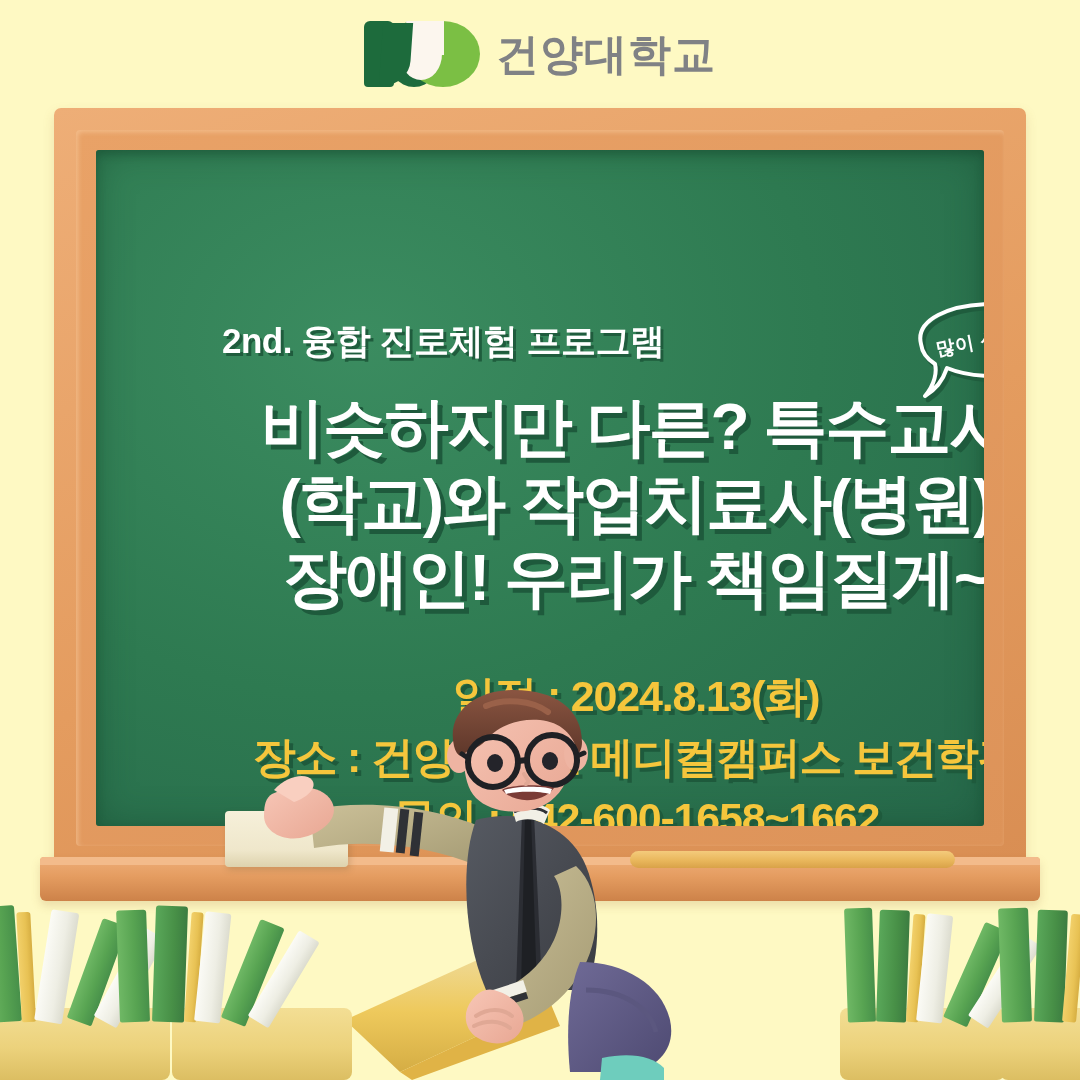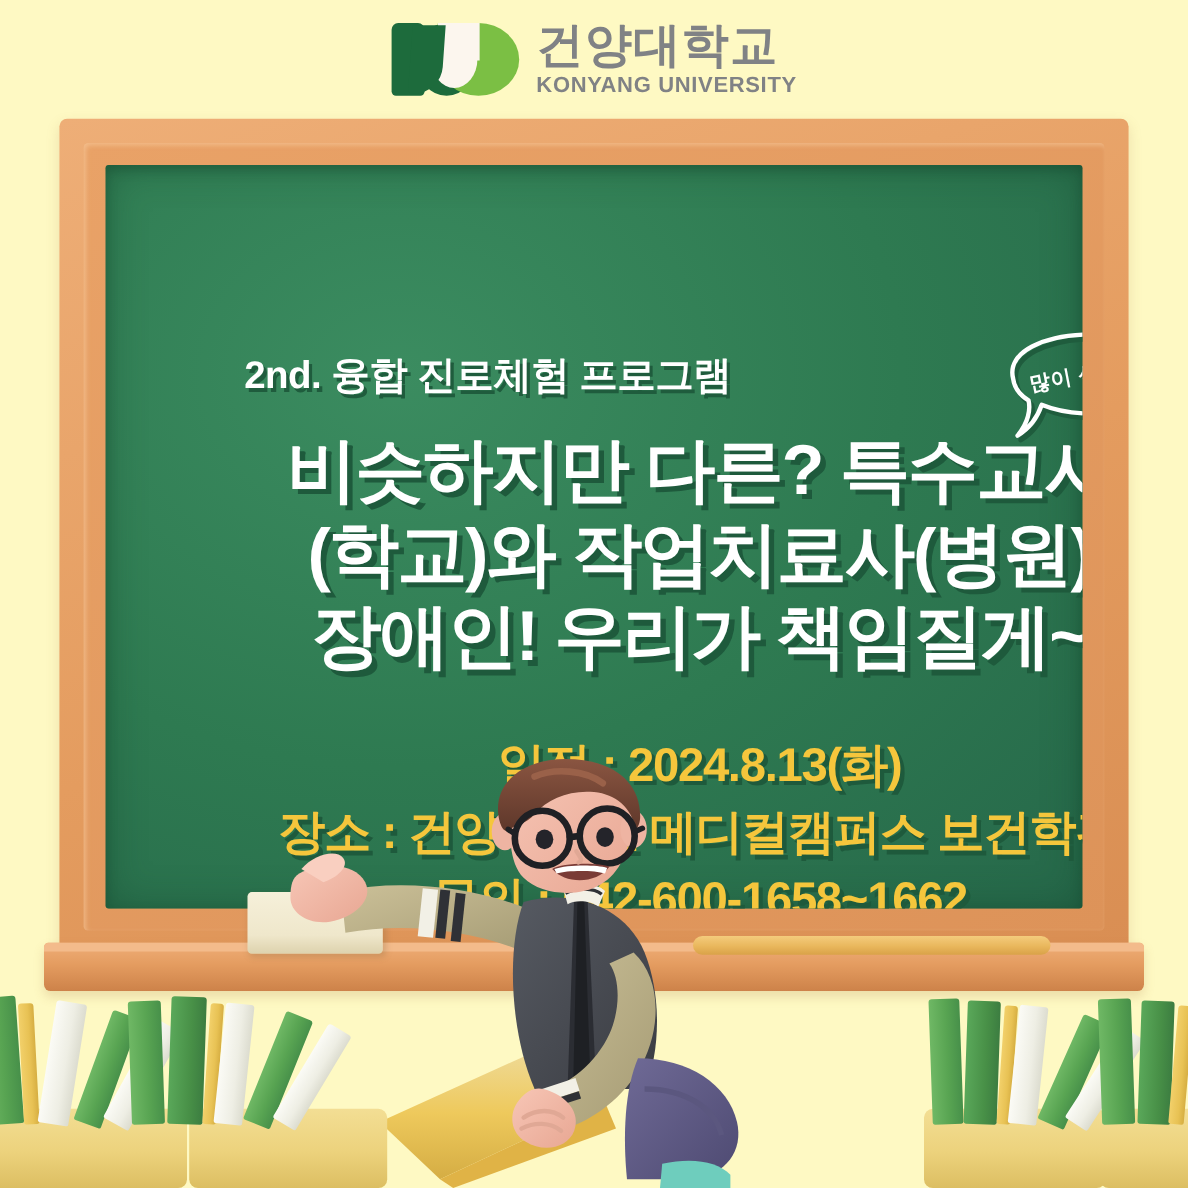--- a/index.html
+++ b/index.html
@@ -252,21 +252,20 @@
     <div id="logo-mark">
       <div id="logo-dark-arc"></div>
       <div id="logo-light-arc"></div>
       <div id="logo-light-cut"></div>
       <div id="logo-notch"></div>
       <div id="logo-k"></div>
       <div id="logo-k-leg"></div>
     </div>
     <div id="logo-text">
       <div id="logo-ko">건양대학교</div>
-      <div id="logo-en">KONYANG UNIVERSITY</div>
     </div>
   </div>
 
   <div id="board-outer">
     <div id="board-mid">
       <div id="board-green">
 
         <div id="kicker">2nd. 융합 진로체험 프로그램</div>
 
         <div id="headline">

